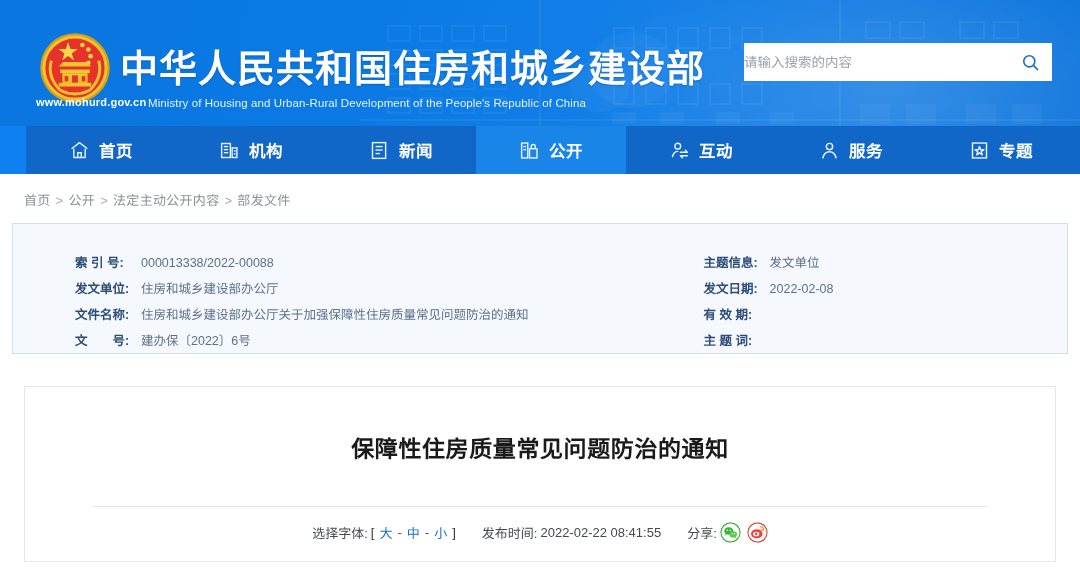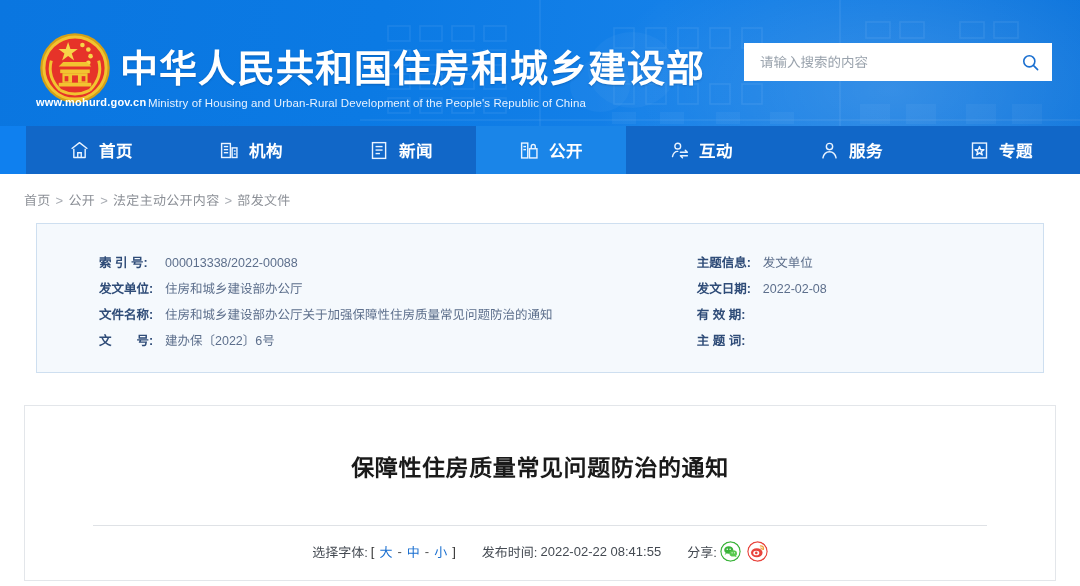--- a/index.html
+++ b/index.html
@@ -45,21 +45,21 @@
     white-space:nowrap;
   }
 
   .searchbox {
     position:absolute; right:28px; top:43px;
     width:308px; height:38px; background:#ffffff;
     display:flex; align-items:center;
   }
   .searchbox input {
     flex:1; border:0; outline:0; height:100%;
-    padding:0 8px 0 16px; font-size:13.5px; color:#333;
+    padding:0 8px 0 0; font-size:13.5px; color:#333;
     font-family:"Liberation Sans","DejaVu Sans",sans-serif; background:transparent;
   }
   .searchbox input::placeholder { color:#9aa3ad; }
   .search-btn {
     width:44px; height:100%; border:0; background:transparent;
     cursor:pointer; display:flex; align-items:center; justify-content:center;
   }
 
   
   .nav {
@@ -83,22 +83,22 @@
   .page { width:1080px; background:#ffffff; }
 
   .breadcrumb {
     padding:16px 0 14px 24px; font-size:13px; color:#8c9097;
     letter-spacing:.3px;
   }
   .breadcrumb a { color:#8c9097; text-decoration:none; cursor:pointer; }
   .breadcrumb .sep { padding:0 5px; color:#a9adb4; }
 
   .meta-panel {
-    margin:0 36px; background:#f5f9fd; border:1px solid #cedff0;
-    height:150px; position:relative;
+    margin:0 12px; background:#f5f9fd; border:1px solid #cedff0;
+    height:131px; position:relative;
   }
   .meta-cols { display:flex; padding:26px 0 0 0; }
   .meta-col-l { width:64%; padding-left:62px; }
   .meta-col-r { width:36%; padding-left:16px; }
   .meta-row {
     font-size:12.5px; color:#5a6b86; line-height:26px; white-space:nowrap;
   }
   .meta-k {
     color:#2f4c78; font-weight:bold; display:inline-block;
   }

